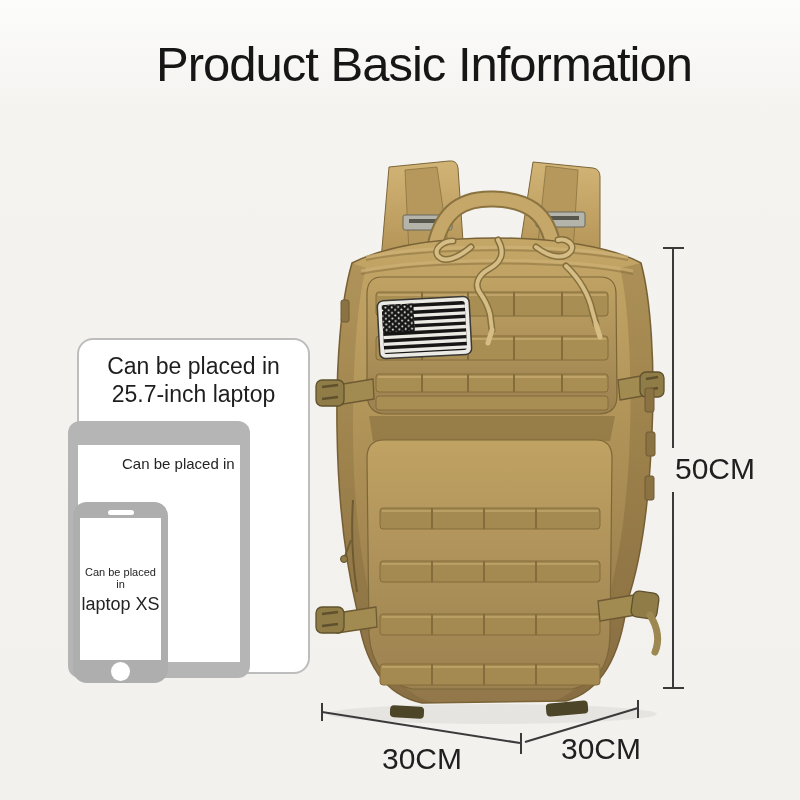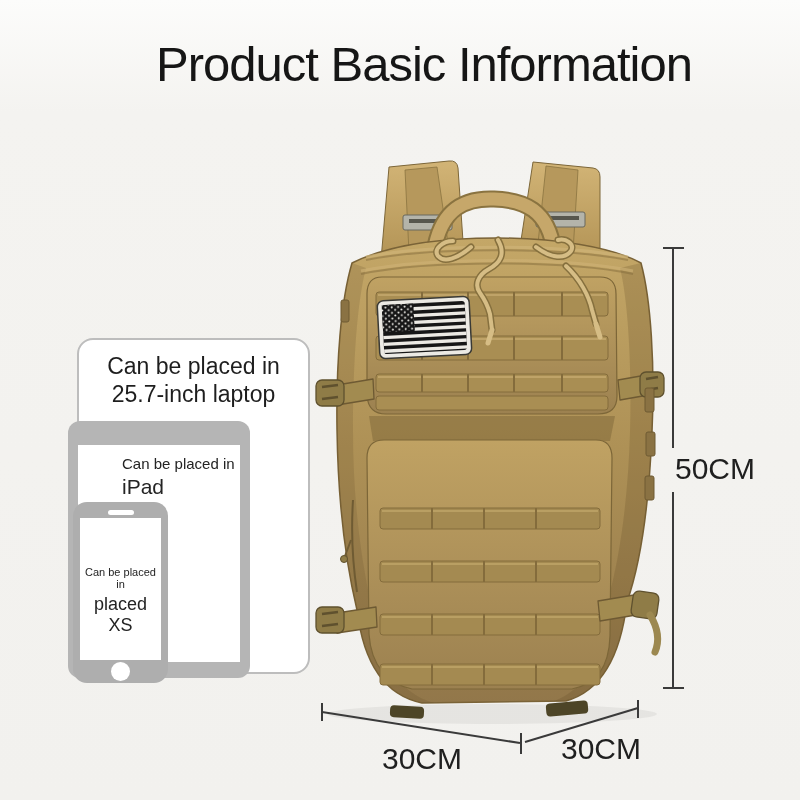--- a/index.html
+++ b/index.html
@@ -221,31 +221,30 @@
     <div class="laptop-text">
       <div>Can be placed in</div>
       <div>25.7-inch laptop</div>
     </div>
   </div>
 
   <div class="ipad">
     <div class="ipad-screen">
       <div class="ipad-text">
         <div class="small">Can be placed in</div>
-        <div class="big">iPad</div>
       </div>
     </div>
   </div>
 
   <div class="iphone">
     <div class="iphone-speaker"></div>
     <div class="iphone-screen">
       <div class="iphone-text">
         <div class="small">Can be placed in</div>
-        <div class="big">placed XS</div>
+        <div class="big">laptop XS</div>
       </div>
     </div>
     <div class="iphone-home"></div>
   </div>
 
   <div class="dim dim-h">50CM</div>
   <div class="dim dim-w">30CM</div>
   <div class="dim dim-d">30CM</div>
 
 </div>

